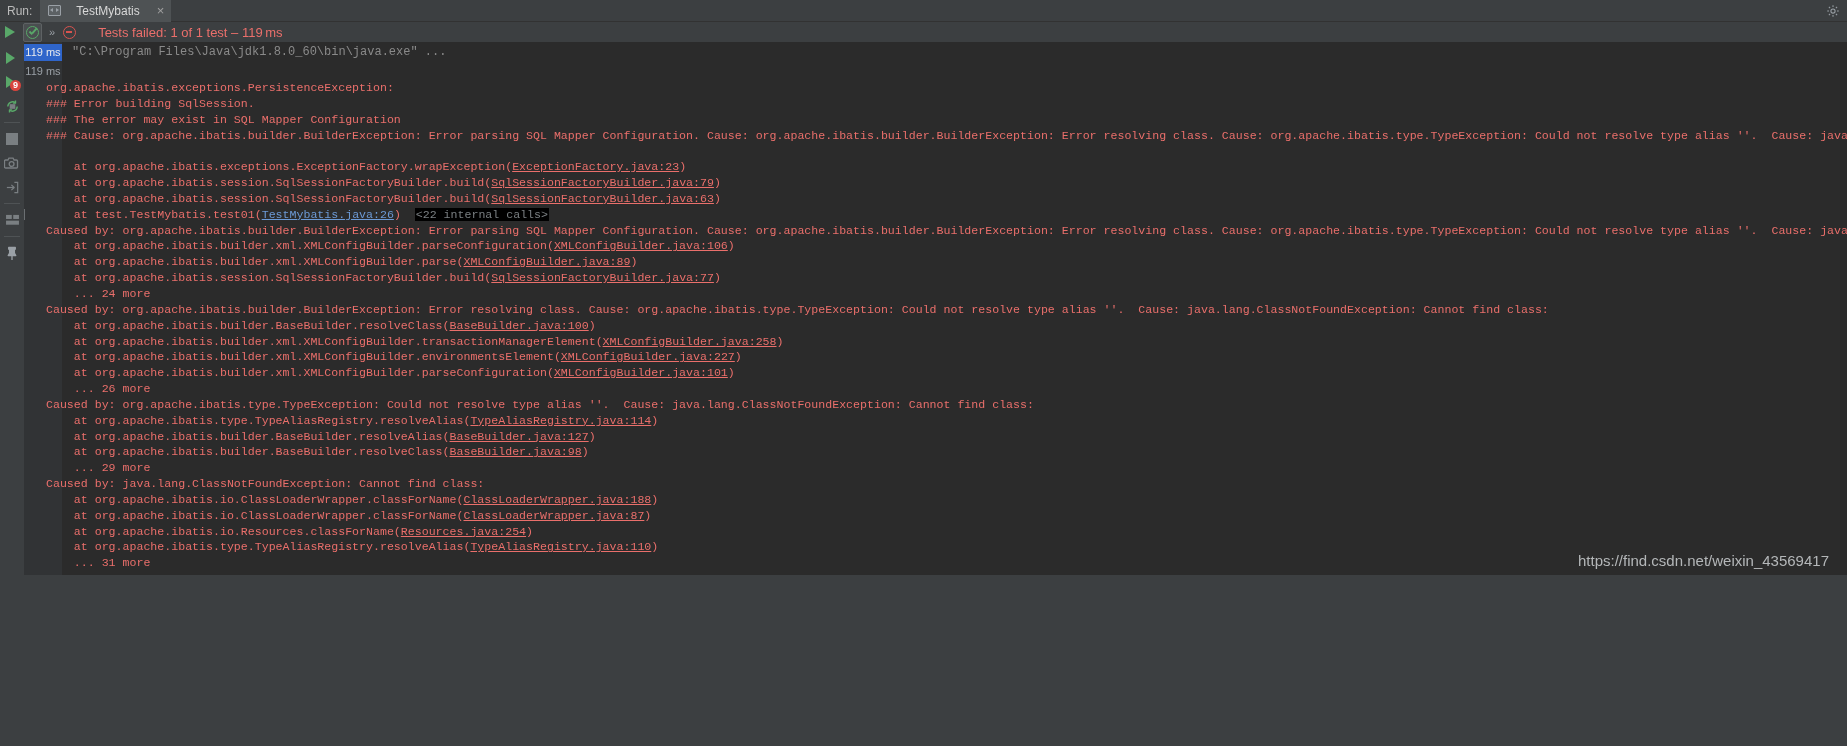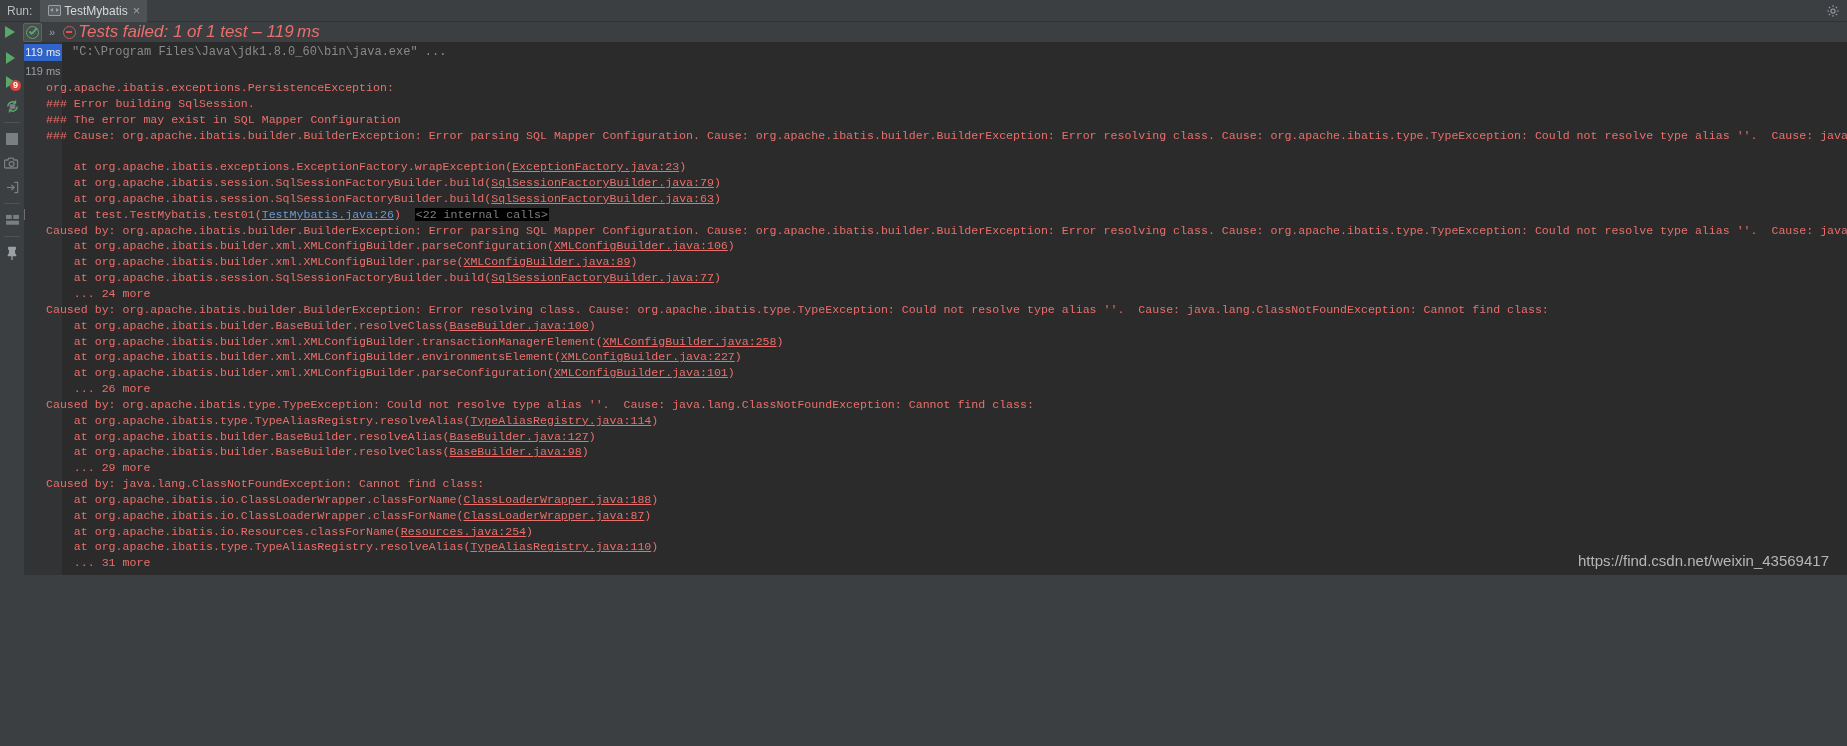--- a/index.html
+++ b/index.html
@@ -15,21 +15,21 @@
   .runbar {
     position: absolute; top: 0; left: 0; width: 1847px; height: 22px;
     background: #3c3f41; display: flex; align-items: center;
     border-bottom: 1px solid #323232;
   }
   .run-label {
     color: #bbbbbb; font-size: 12px; padding: 0 8px 0 7px; line-height: 22px;
   }
   .run-tab {
     display: flex; align-items: center; height: 22px; padding: 0 7px 0 8px;
-    background: #4e5254; gap: 3px;
+    background: #4e5254; gap: 15px;
   }
   .run-tab-icon { width: 13px; height: 11px; position: relative; display: block; }
   .run-tab-icon .box {
     position: absolute; inset: 0; border: 1px solid #9aa0a6; border-radius: 1px;
     background: #5c6164;
   }
   .run-tab-icon .tri-l {
     position: absolute; left: 2px; top: 3px; width: 0; height: 0;
     border-top: 2.5px solid transparent; border-bottom: 2.5px solid transparent;
     border-right: 3px solid #9aa0a6;
@@ -75,21 +75,21 @@
   }
   .sb-chev { color: #9aa0a6; font-size: 11px; margin-left: 7px; letter-spacing: -1px; }
   .sb-fail-icon {
     margin-left: 9px; width: 13px; height: 13px; border-radius: 50%;
     border: 1.6px solid #d9534f; position: relative; flex: 0 0 auto;
   }
   .sb-fail-icon::after {
     content: ""; position: absolute; left: 2px; top: 4.6px; width: 6px; height: 1.6px;
     background: #d9534f;
   }
-  .sb-status-text { color: #ea6f6b; font-size: 17px; margin-left: 2px; font-style: italic; }
+  .sb-status-text { color: #ea6f6b; font-size: 13px; margin-left: 22px; }
 
   
   .gutter {
     position: absolute; top: 42px; left: 0; width: 24px; height: 704px;
     background: #3c3f41; display: flex; flex-direction: column; align-items: center;
     padding-top: 4px; gap: 0;
   }
   .g-item { width: 24px; height: 24px; display: flex; align-items: center; justify-content: center; position: relative; }
   .g-sep { width: 16px; height: 1px; background: #4f5355; margin: 4px 0; }
 

